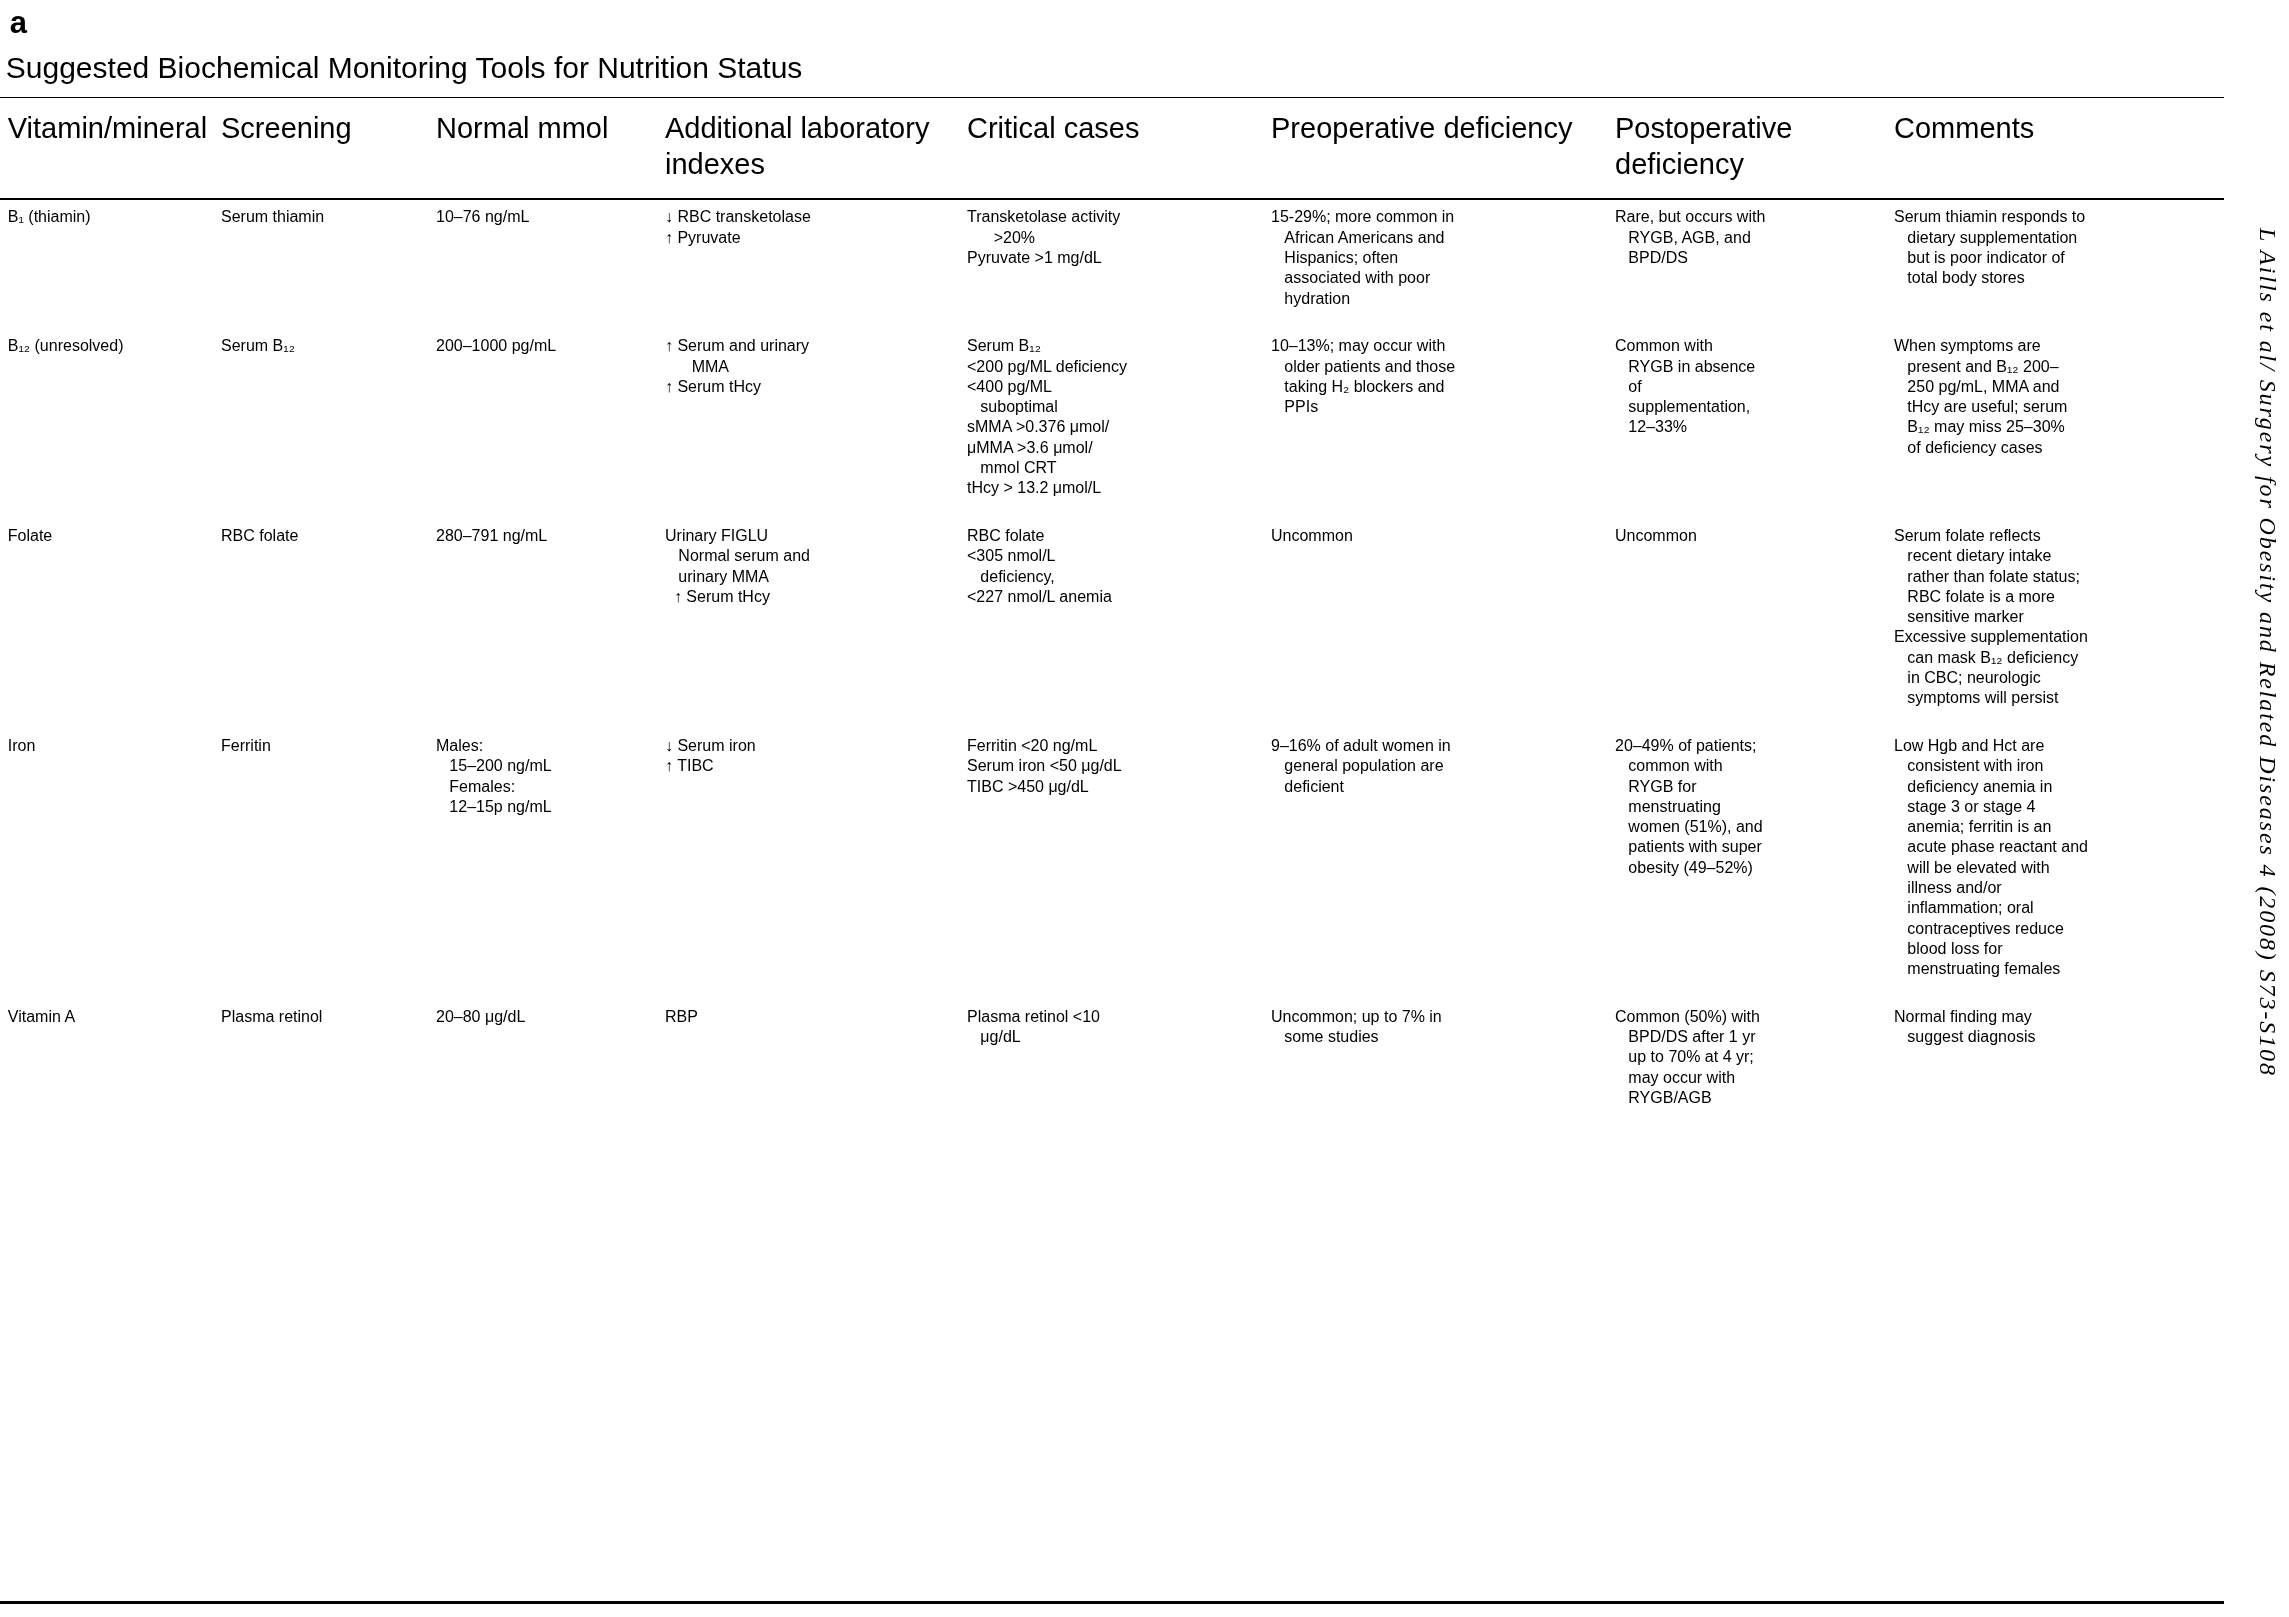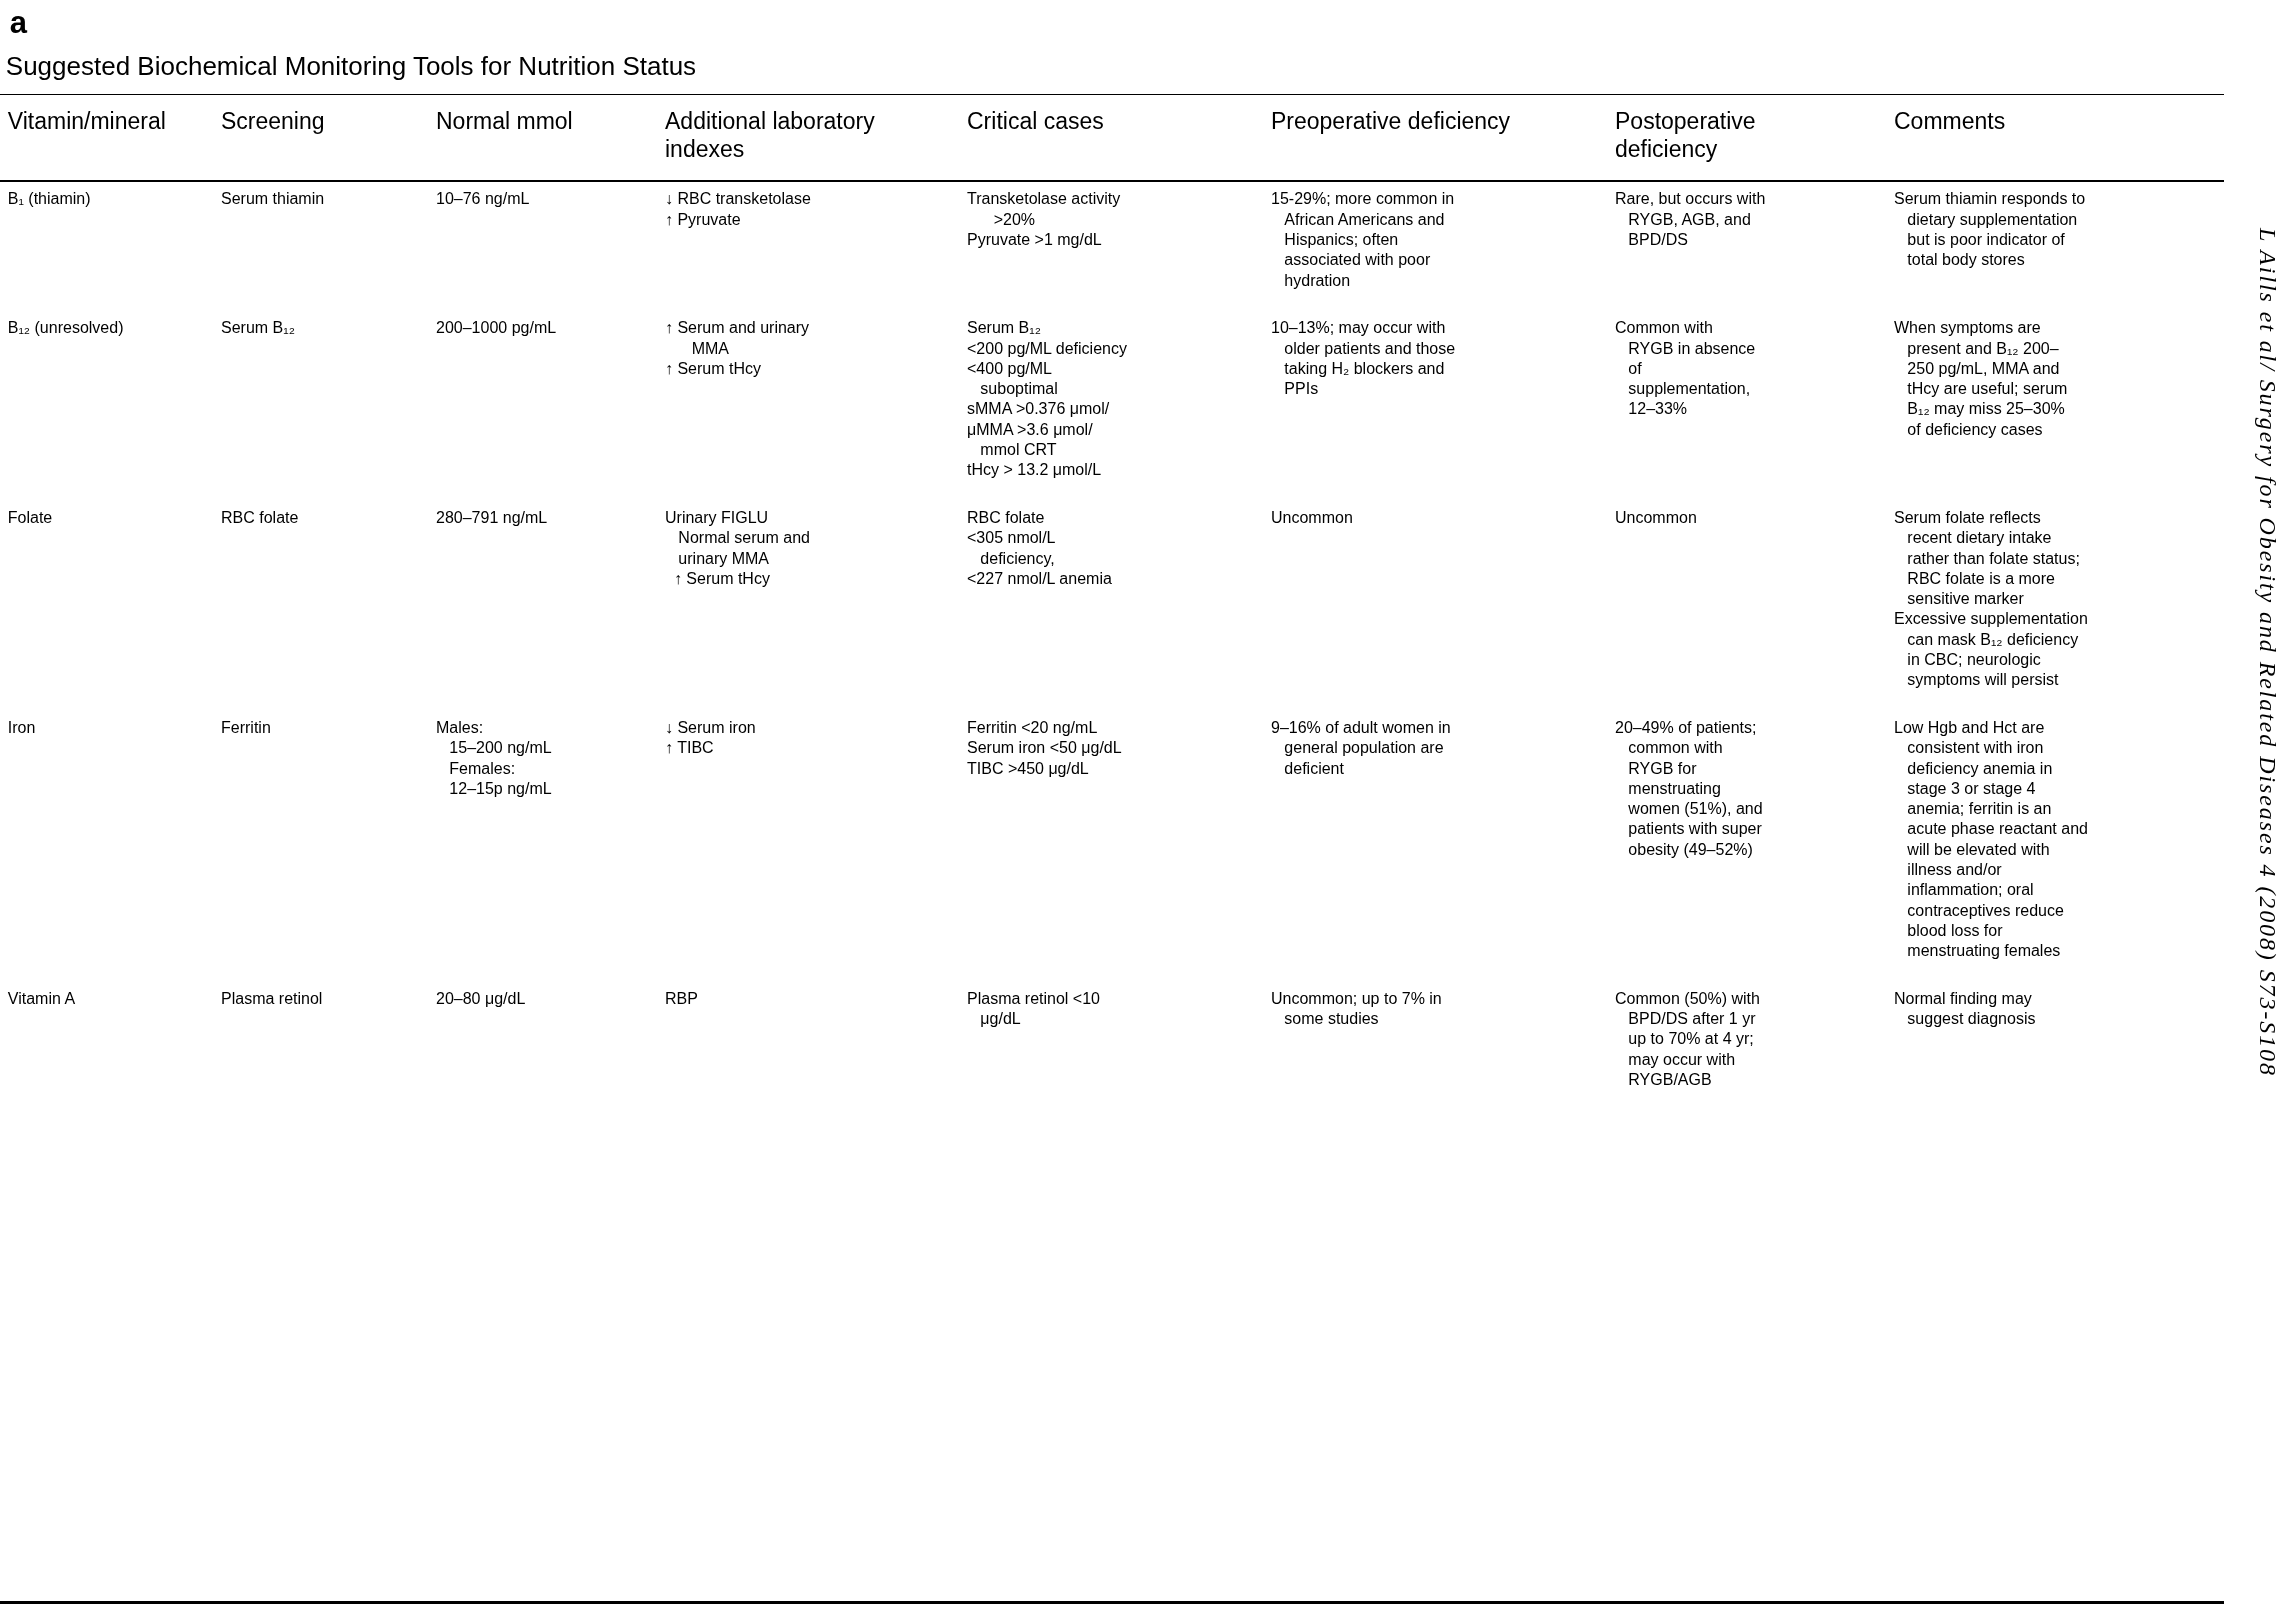--- a/index.html
+++ b/index.html
@@ -9,29 +9,29 @@
     background: #ffffff; color: #000000;
     font-family: "Liberation Sans", "DejaVu Sans", sans-serif;
     overflow: hidden;
   }
   .page { position: relative; width: 2289px; height: 1618px; }
   .panel-label {
     font-size: 31px; font-weight: bold;
     padding: 5.8px 0 0 9.7px; line-height: 1.1;
   }
   .table-title {
-    font-size: 26px; margin: 11.6px 0 11.6px 5.8px;
+    font-size: 30px; margin: 11.6px 0 11.6px 5.8px;
   }
   table.monitor {
     border-collapse: collapse; table-layout: fixed;
     width: 2224px; margin-left: 0;
   }
   table.monitor thead th {
     font-weight: normal; text-align: left;
-    font-size: 23px; line-height: 1.25;
+    font-size: 29px; line-height: 1.25;
     vertical-align: top;
     padding: 11.6px 9.7px 15.5px 0;
     border-top: 1.9px solid #000;
     border-bottom: 2.9px solid #000;
     white-space: pre-wrap;
   }
   table.monitor tbody td {
     font-size: 16px; line-height: 1.27;
     vertical-align: top; text-align: left;
     padding: 7.8px 11.6px 19.4px 0;

